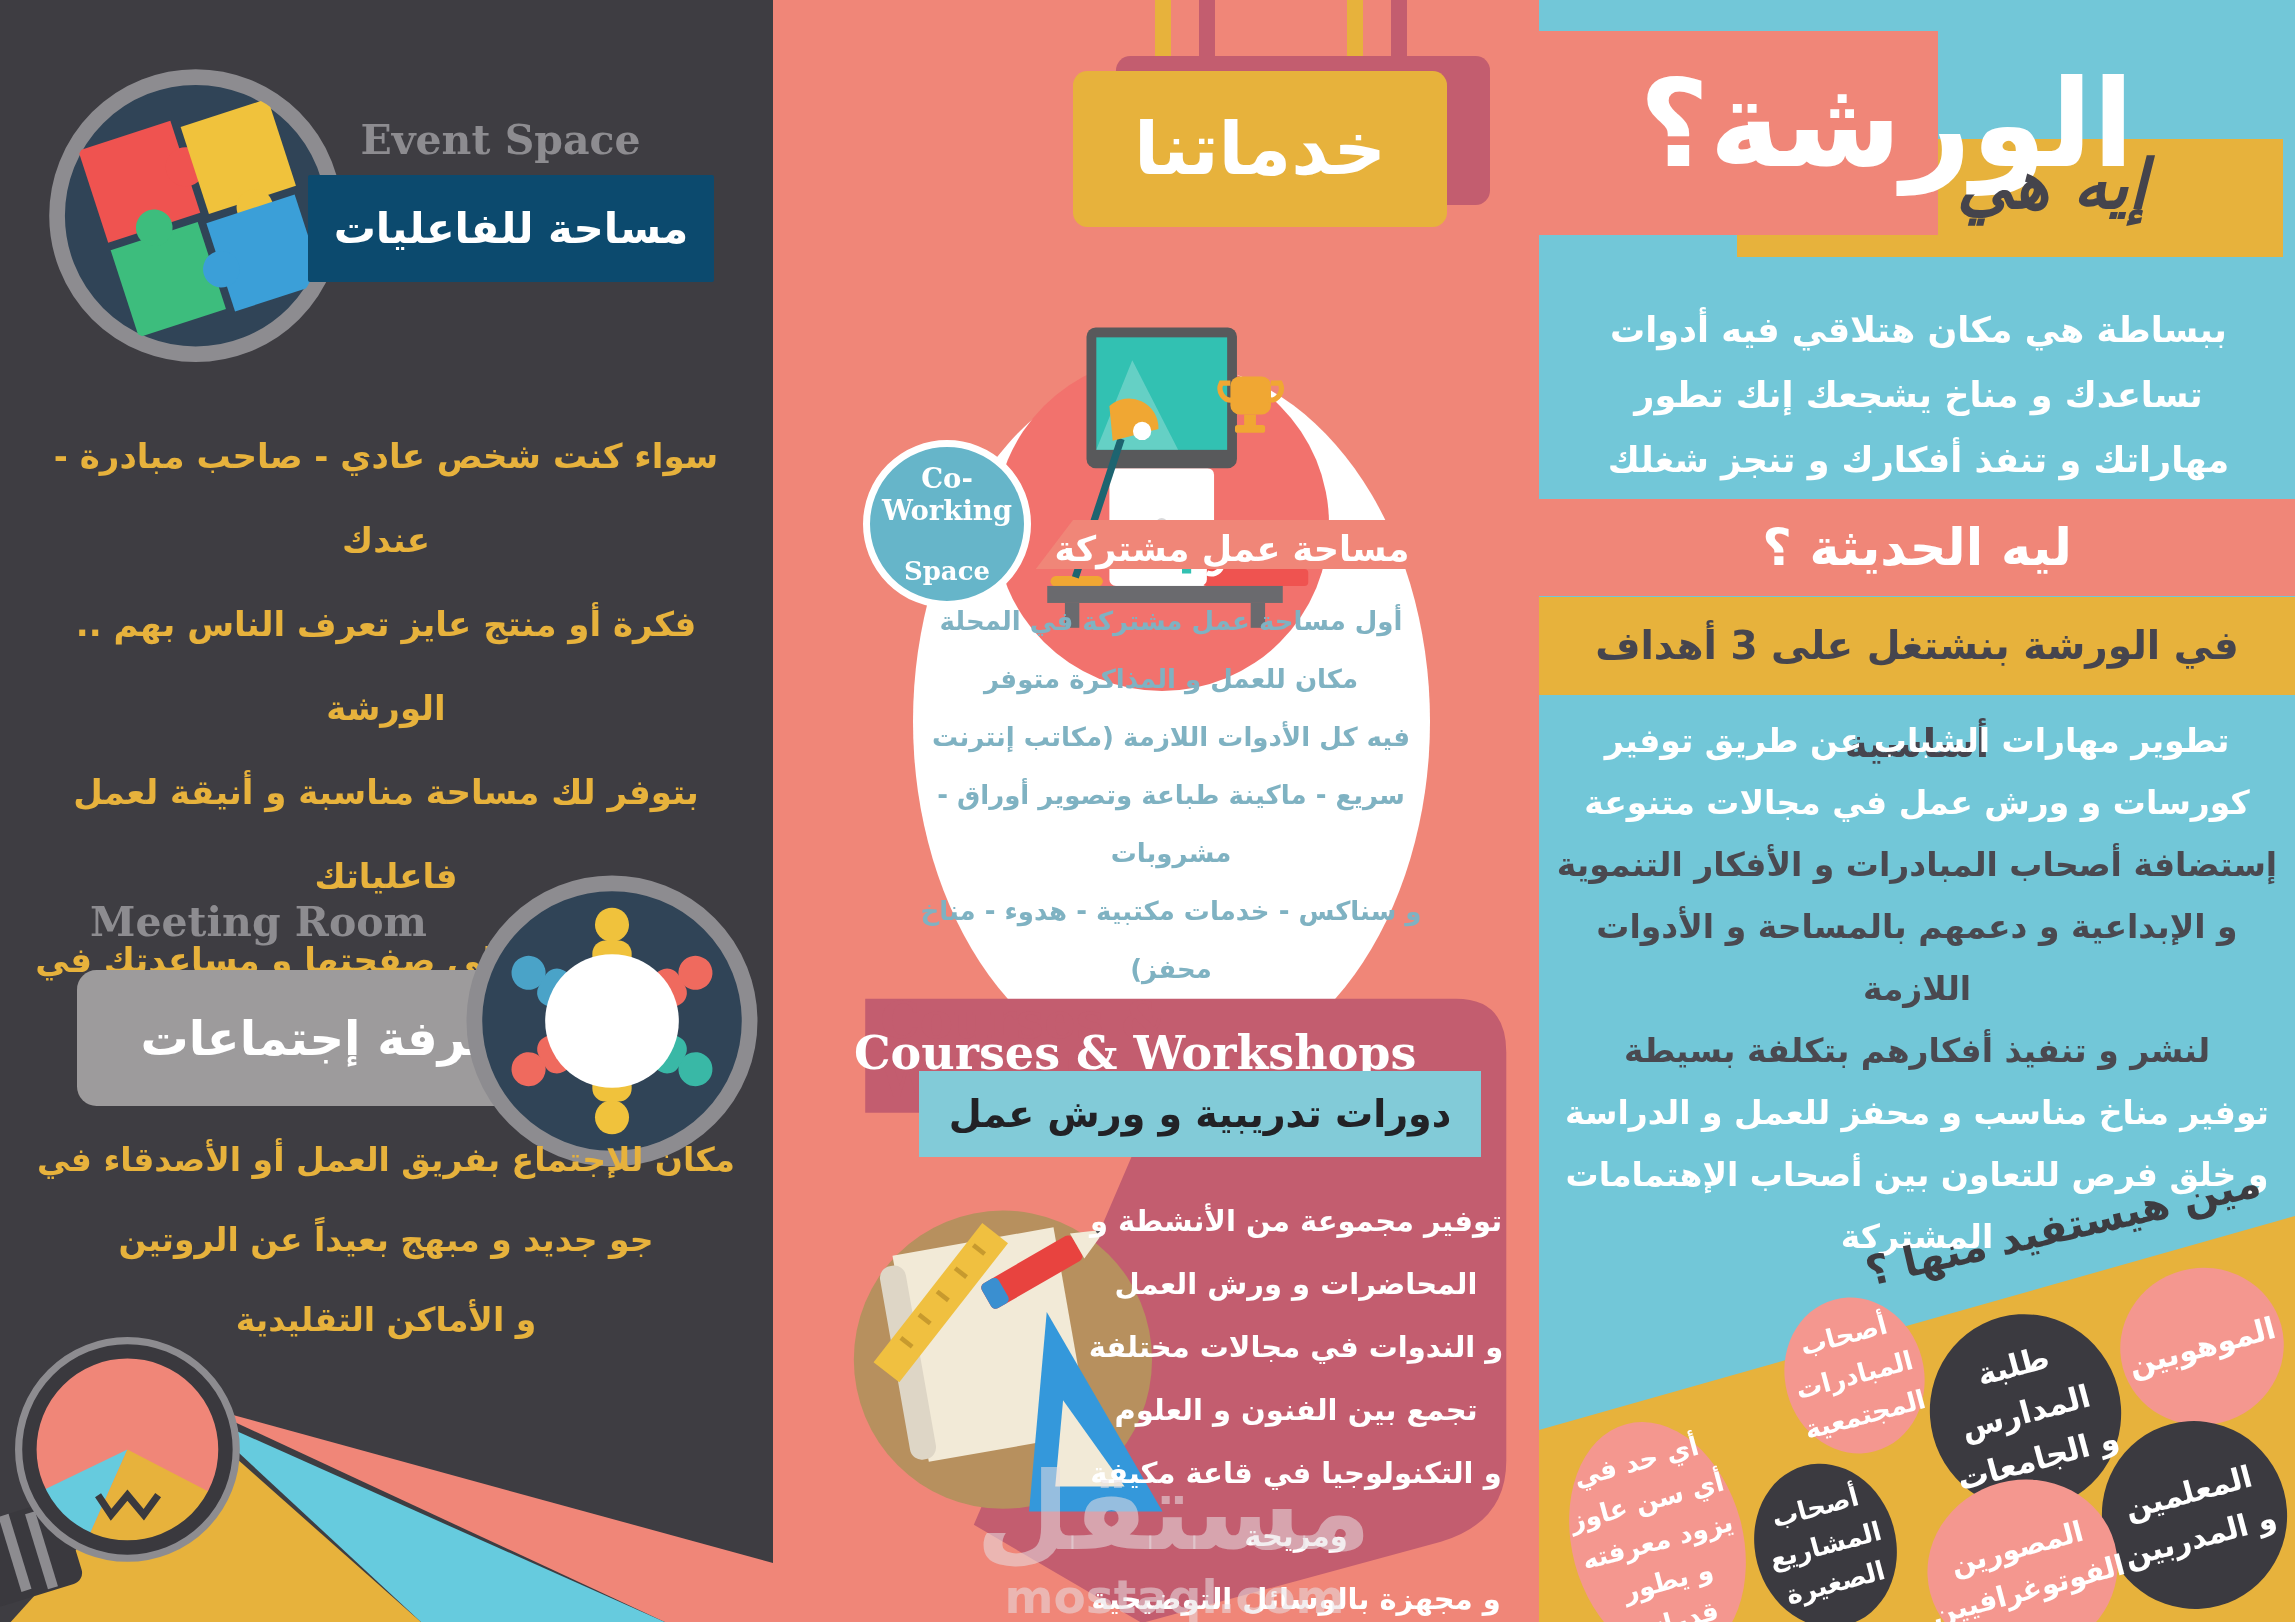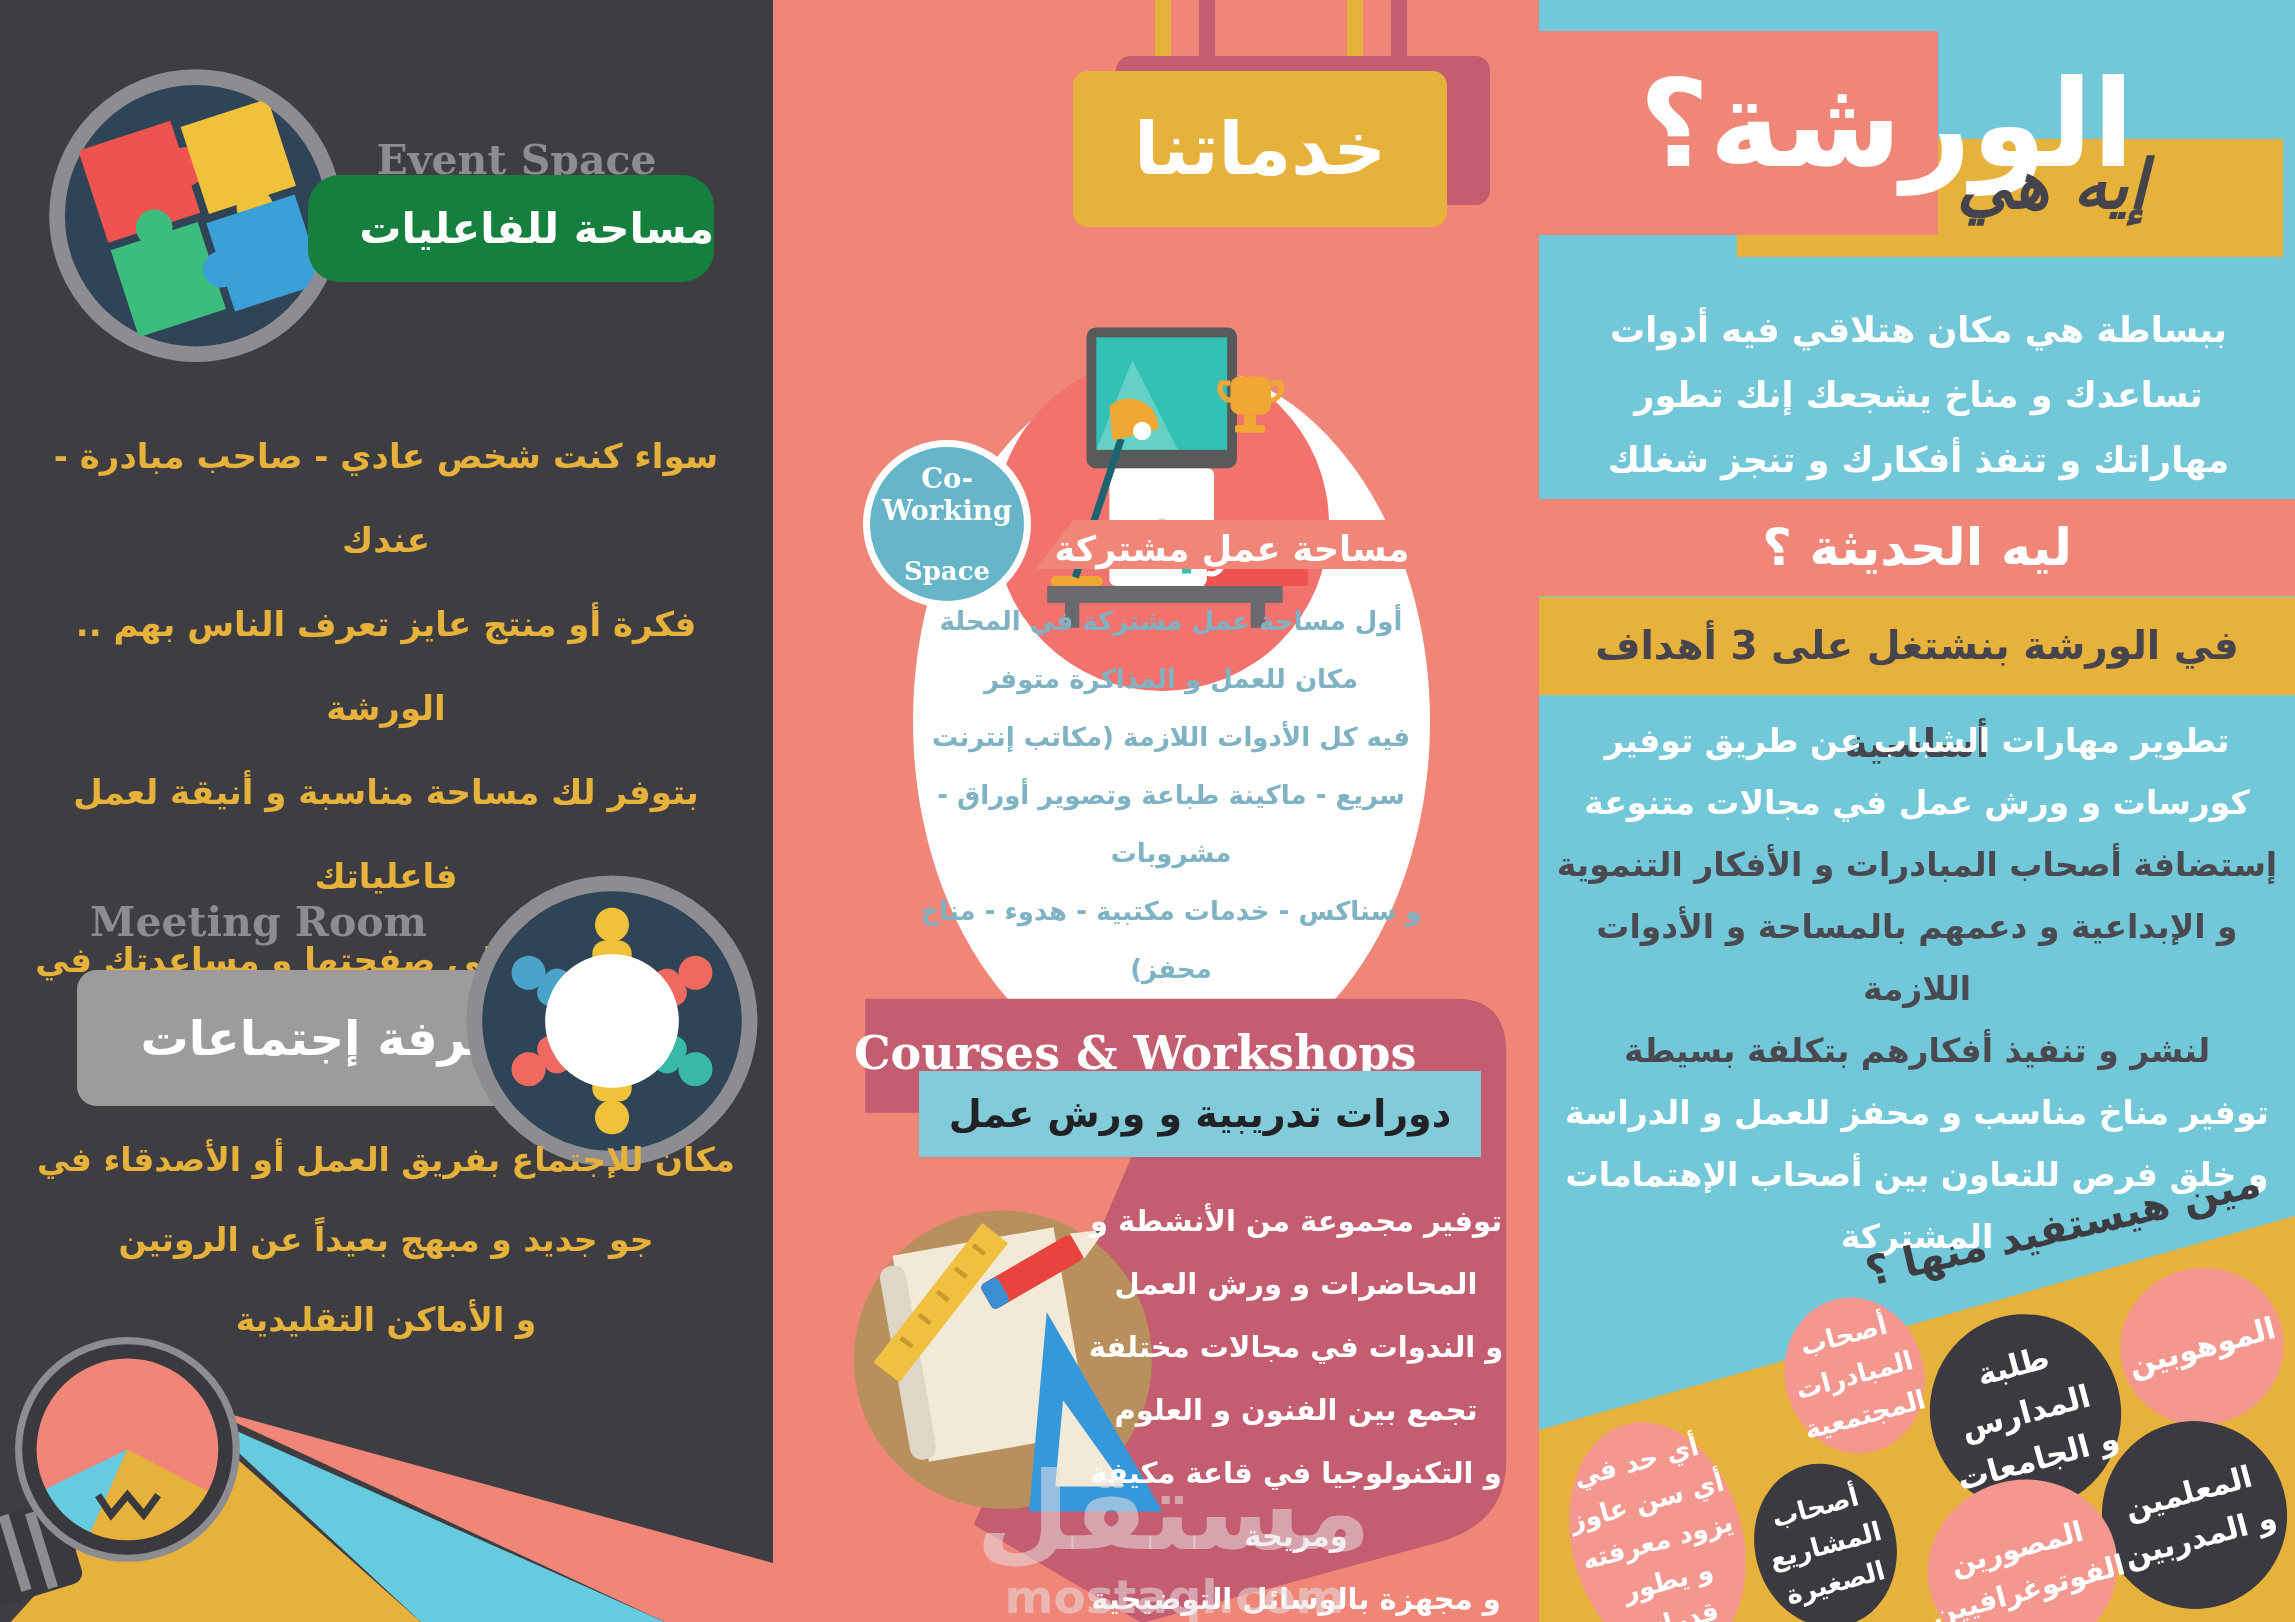--- a/index.html
+++ b/index.html
@@ -11,23 +11,23 @@
   .serif { font-family:"DejaVu Serif","Liberation Serif",serif; font-weight:bold; }
   .center { text-align:center; }
   .pre { white-space:pre-line; }
 
   
   #left-panel { left:0; top:0; width:773px; height:1623px; background:#3e3d42; }
   .ray { position:absolute; left:0; top:0; width:773px; height:1623px; }
   #ray-salmon { background:#f08678; clip-path:polygon(200px 1406px,773px 1563px,773px 1623px,667px 1623px); }
   #ray-blue   { background:#66cbde; clip-path:polygon(196px 1413px,667px 1623px,422px 1623px); }
   #ray-yellow { background:#e7b23c; clip-path:polygon(193px 1420px,422px 1623px,9.8px 1623px); }
-  #event-space-title { left:320px; top:116px; width:393px; font-size:41px; color:#8d8c90;margin-top:20px; }
-  #event-space-label { left:308px; top:175px; width:406px; height:107px; background:#15803d; border-radius:32px;
-                       color:#fff; font-size:42px; line-height:107px;text-align:right; }
+  #event-space-title { left:304px; top:116px; width:393px; font-size:41px; color:#8d8c90; }
+  #event-space-label { left:308px; top:175px; width:406px; height:107px; background:#0c4a6e; border-radius:2px;
+                       color:#fff; font-size:42px; line-height:107px; }
   #event-space-desc  { left:13px; top:414px; width:746px; font-size:34px; line-height:84px; color:#e7b23c; }
   #meeting-room-title{ left:62px; top:898px; width:393px; font-size:41px; color:#8d8c90; }
   #meeting-room-label{ left:77px; top:970px; width:487px; height:136px; background:#9d9b9c; border-radius:19.6px;
                        color:#fff; font-size:48px; line-height:136px; }
   #meeting-room-desc { left:13px; top:1120px; width:746px; font-size:33px; line-height:80px; color:#e7b23c; }
 
   
   .post { position:absolute; top:0; width:15.7px; }
   .post.yellow { background:#e7b23c; height:88px; }
   .post.rose   { background:#c35d6f; height:73px; }

